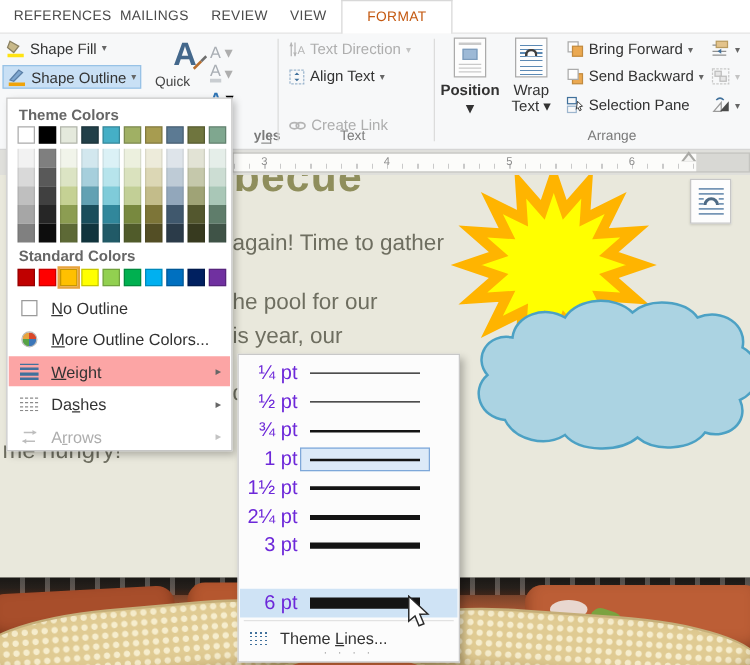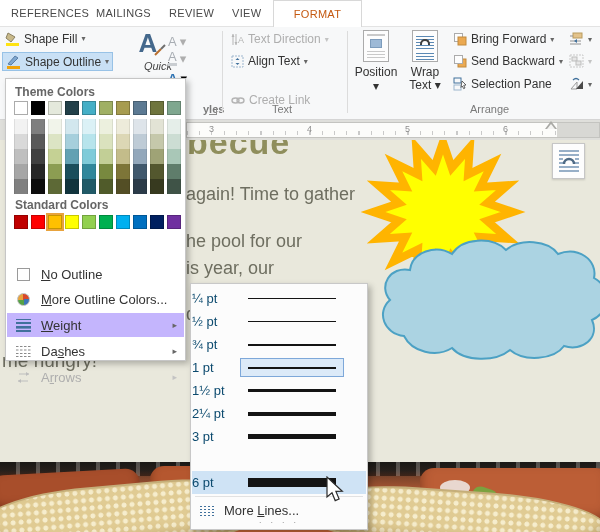--- a/index.html
+++ b/index.html
@@ -17,21 +17,21 @@
   .rbtn { position:absolute; display:flex; align-items:center; gap:4px; font-size:12px; color:#333; white-space:nowrap; padding:1px 3px; }
   .rbtn .arr { font-size:8px; color:#666; }
   .rbtn.hl { background:#C9E0F5; border:1px solid #98C2E6; }
   .dis { color:#AEAEAE !important; }
   .dis .arr { color:#C3C3C3; }
   .vsep { position:absolute; top:4px; width:1px; height:82px; background:#DCDCDC; }
   .grouplabel { position:absolute; font-size:11px; color:#7A7A7A; }
   .bigA { position:absolute; left:128px; top:3px; width:40px; height:44px; text-align:center; }
   .bigA .glyph { font-size:26px; font-weight:bold; color:#44688C; line-height:26px; }
   .bigA .brush { position:absolute; right:2px; top:14px; width:12px; height:12px; }
-  .quick { position:absolute; left:124px; top:33px; width:48px; text-align:right; font-size:11px; color:#444;font-style:italic; }
+  .quick { position:absolute; left:124px; top:33px; width:48px; text-align:left; font-size:11px; color:#444; }
   .smallA { position:absolute; left:168px; width:30px; height:16px; font-size:13px; display:flex; align-items:center; gap:3px; }
   .launcher { position:absolute; left:209px; top:80px; width:8px; height:8px; border-right:1px solid #8F8F8F; border-bottom:1px solid #8F8F8F; }
   .bigbtn { position:absolute; top:3px; height:86px; display:flex; flex-direction:column; align-items:center; font-size:12px; color:#333; }
   .bigbtn .blabel { line-height:13px; }
   .docicon { width:26px; height:32px; background:#FDFDFD; border:1px solid #ABABAB; position:relative; margin-bottom:4px; }
 
   
   .rulerband { position:absolute; left:0; top:120px; width:600px; height:20px; background:#DFDFDB; z-index:3; }
   .ruler { position:absolute; left:186px; top:2px; width:414px; height:16px; background:#D8D8D4; border:1px solid #C4C4C0; }
   .ruler-active { position:absolute; left:0; top:0; width:370px; height:14px; background:#FCFCFA; }
@@ -62,34 +62,34 @@
   
   .menu { position:absolute; left:5px; top:78px; width:181px; height:283px; background:#FFFFFF; border:1px solid #C6C6C6; box-shadow:3px 3px 6px rgba(0,0,0,.25); z-index:50; font-size:13px; color:#333; }
   .mhead { position:absolute; left:9px; font-size:12px; font-weight:bold; color:#666; }
   .swrow { position:absolute; left:8px; display:flex; gap:3px; }
   .sw { width:14px; height:14px; border:1px solid rgba(0,0,0,.22); }
   .sw-white { border-color:#ABABAB; }
   .sw.sel { outline:2px solid #E8A33D; outline-offset:0; }
   .vgrid { position:absolute; left:8px; display:flex; gap:3px; }
   .vcol { display:flex; flex-direction:column; }
   .vsw { width:14px; height:15px; border-left:1px solid rgba(0,0,0,.08); border-right:1px solid rgba(0,0,0,.08); }
-  .mitem { position:absolute; left:1px; right:1px; height:24px; display:flex; align-items:center; padding-left:8px;margin-top:28px; }
+  .mitem { position:absolute; left:1px; right:1px; height:24px; display:flex; align-items:center; padding-left:8px; }
   .mitem .micon { width:16px; height:16px; margin-right:10px; display:flex; align-items:center; justify-content:center; }
   .mitem .subarr { position:absolute; right:7px; font-size:9px; color:#666; }
-  .mitem.hl { background:#c4b5fd; }
+  .mitem.hl { background:#fca5a5; }
   .mn { text-decoration:underline; }
   .swatch-no { width:13px; height:13px; background:#fff; border:1px solid #9A9A9A; }
   .wheel { width:13px; height:13px; border-radius:50%; border:1px solid #bbb;
       background:conic-gradient(#D9482B 0 90deg,#3C76B8 90deg 180deg,#57A245 180deg 270deg,#E8A33D 270deg 360deg); }
 
   
   .submenu { position:absolute; left:190px; top:283px; width:178px; height:247px; background:#FCFCFC; border:1px solid #C8C8C8; box-shadow:3px 3px 6px rgba(0,0,0,.25); z-index:60; }
   .srow { position:absolute; left:1px; right:1px; height:23px; display:flex; align-items:center; }
   .srow.hov { background:#CFE3F5; }
-  .slabel { width:46px; text-align:left; margin-right:10px; font-size:13px; color:#0c4a6e; }
+  .slabel { width:46px; text-align:right; margin-right:10px; font-size:16px; color:#6d28d9; }
   .sline { display:inline-block; width:88px; background:#141414; }
   .w0{height:1px}.w1{height:1px}.w2{height:2px}.w3{height:2px}.w4{height:3px}.w5{height:4px}.w6{height:5px}.w7{height:7px}.w8{height:9px}
   .sbox { display:flex; align-items:center; justify-content:center; width:104px; height:19px; margin-left:-8px; background:#DCEAF8; border:1px solid #7EA8D9; }
   .ssep { position:absolute; left:4px; right:4px; height:1px; background:#E2E2E2; }
   .morelines { position:absolute; left:1px; right:1px; height:24px; display:flex; align-items:center; padding-left:8px; font-size:13px; color:#333; }
   .mlicon { width:14px; height:12px; margin-right:10px;
       background-image:repeating-linear-gradient(0deg,#41719C 0 1px,transparent 1px 3px);
       -webkit-mask-image:repeating-linear-gradient(90deg,#000 0 2px,transparent 2px 4px);
       mask-image:repeating-linear-gradient(90deg,#000 0 2px,transparent 2px 4px); }
   .dots { position:absolute; left:0; right:0; bottom:2px; text-align:center; font-size:9px; color:#9A9A9A; letter-spacing:3px; }
@@ -176,21 +176,21 @@
       <svg width="14" height="13" viewBox="0 0 14 13">
         <ellipse cx="4.5" cy="6.5" rx="3.5" ry="2.5" fill="none" stroke="#B5B5B5" stroke-width="1.4"></ellipse>
         <ellipse cx="9.5" cy="6.5" rx="3.5" ry="2.5" fill="none" stroke="#B5B5B5" stroke-width="1.4"></ellipse>
       </svg>
       <span>Create Link</span>
     </div>
     <div class="grouplabel" style="left:272px; top:76px;">Text</div>
 
     <div class="vsep" style="left:347px"></div>
 
-    <div class="bigbtn" style="left:352px; width:48px;">
+    <div class="bigbtn" style="left:352px; width:48px;font-weight:bold;">
       <div class="docicon">
         <div style="position:absolute;left:3px;top:3px;right:3px;height:2px;background:#C9C9C9"></div>
         <div style="position:absolute;left:6px;top:8px;width:12px;height:9px;background:#9DB9D6;border:1px solid #7D9CBC"></div>
         <div style="position:absolute;left:3px;top:20px;right:3px;height:1px;background:#C9C9C9"></div>
         <div style="position:absolute;left:3px;top:23px;right:3px;height:1px;background:#C9C9C9"></div>
         <div style="position:absolute;left:3px;top:26px;right:3px;height:1px;background:#C9C9C9"></div>
       </div>
       <div class="blabel">Position</div>
       <div class="arr">▾</div>
     </div>
@@ -492,21 +492,21 @@
       </div>
     <div class="srow hov" style="top:187px">
       <span class="slabel">6 pt</span>
         <span class="sline w8"></span>
       </div>
 
     <div class="ssep" style="top:212px"></div>
 
     <div class="morelines" style="top:214px">
       <span class="mlicon"></span>
-      <span><span>More </span><span class="mn">L</span><span>ines...</span></span>
+      <span><span>Theme </span><span class="mn">L</span><span>ines...</span></span>
     </div>
     <div class="dots">· · · ·</div>
   </div>
 
   <svg class="cursor" width="20" height="28" viewBox="0 0 20 28">
     <path d="M1 1 L1 21 L6 16.8 L9.2 24.6 L13.1 23 L9.9 15.4 L16.3 15.2 Z" fill="#FFFFFF" stroke="#2B2B2B" stroke-width="1.2"></path>
   </svg>
 
 </div>
 

